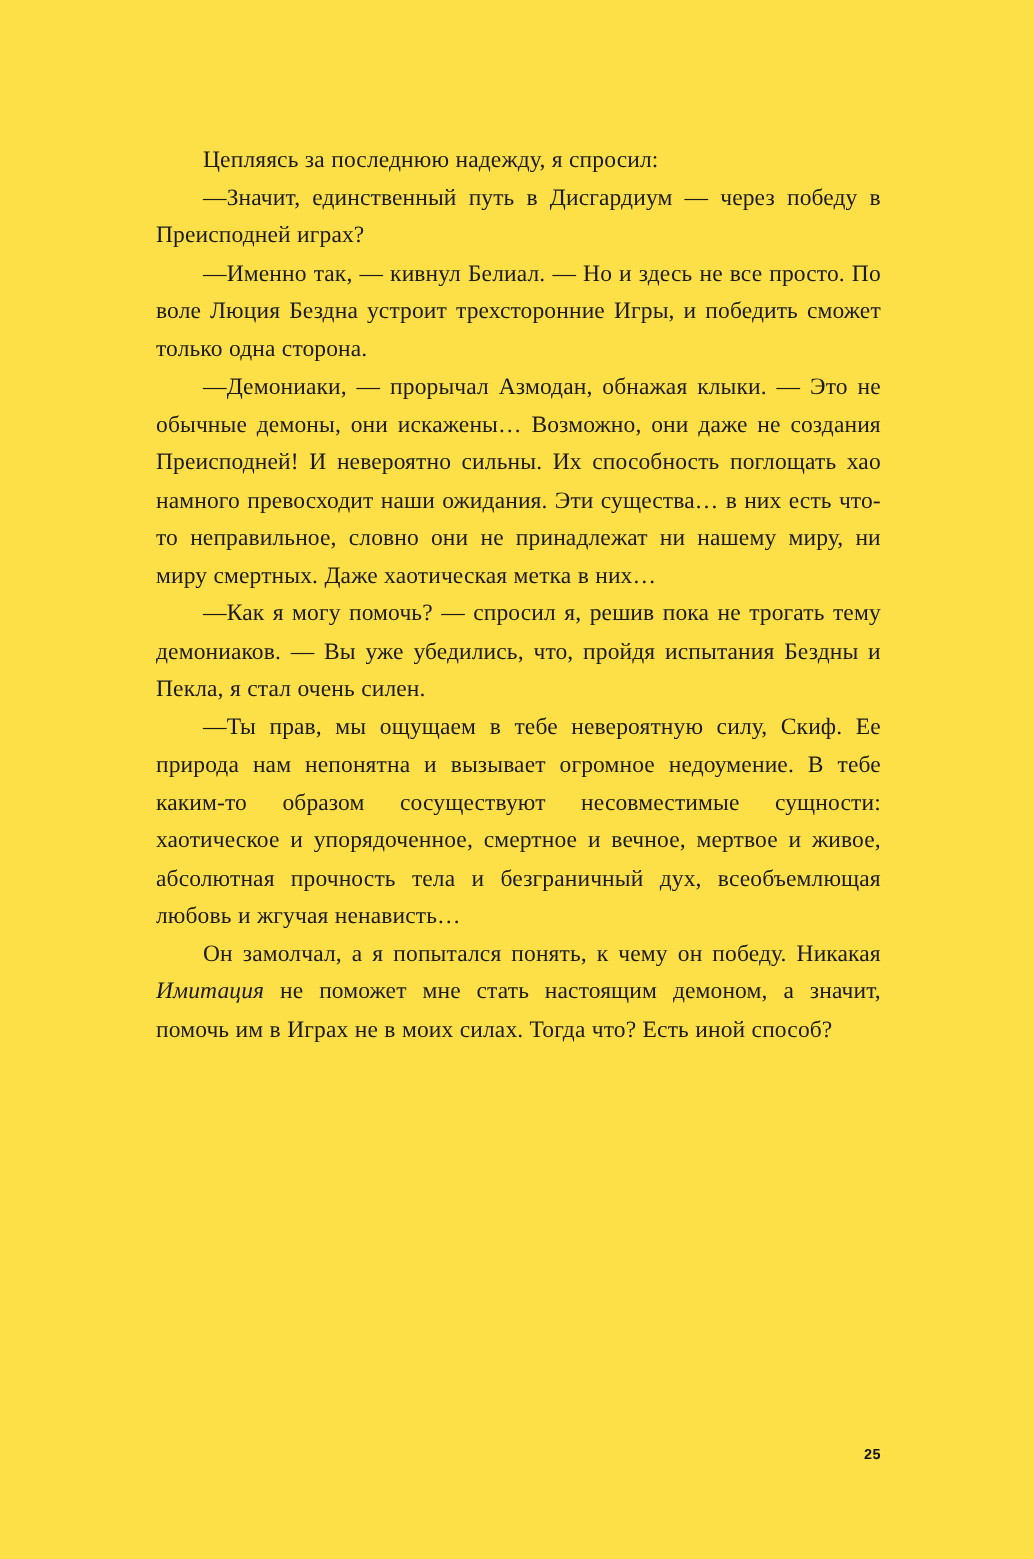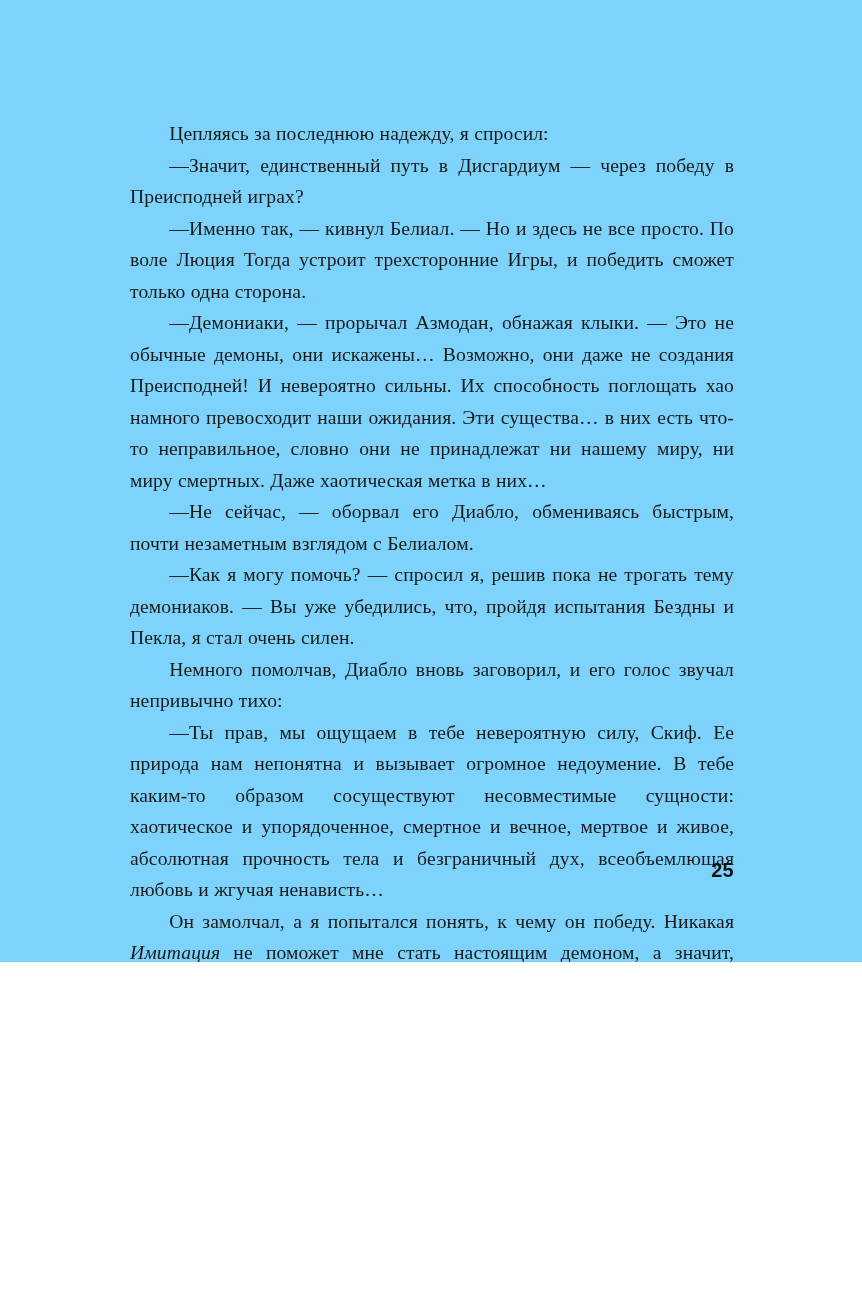--- a/index.html
+++ b/index.html
@@ -12,22 +12,22 @@
     height: 1299px;
     position: relative;
     font-family: "Liberation Serif", serif;
     color: #1a1a1a;
   }
   .page {
     position: absolute;
     left: 0;
     top: 0;
     width: 862px;
-    height: 962px;
-    background: #7dd3fc;
+    height: 1299px;
+    background: #fde047;
     overflow: hidden;
   }
   .text-column {
     position: absolute;
     left: 130px;
     top: 118px;
     width: 604px;
   }
   .para {
     margin: 0;
@@ -43,38 +43,36 @@
     text-indent: 2.0em;
   }
   .para em {
     font-style: italic;
   }
   .page-number {
     position: absolute;
     right: 128px;
     bottom: 80px;
     font-family: "Liberation Sans", sans-serif;
-    font-size: 20px;
+    font-size: 12px;
     font-weight: bold;
     color: #111111;
     letter-spacing: 0.3px;
   }
 </style>
 </head>
 <body>
 
 <div class="page">
 
   <div class="text-column">
     <p class="para">Цепляясь за последнюю надежду, я спросил:</p>
     <p class="para dialogue">—Значит, единственный путь в Дисгардиум — через победу в Преисподней играх?</p>
-    <p class="para dialogue">—Именно так, — кивнул Белиал. — Но и здесь не все просто. По воле Люция Тогда устроит трехсторонние Игры, и победить сможет только одна сторона.</p>
+    <p class="para dialogue">—Именно так, — кивнул Белиал. — Но и здесь не все просто. По воле Люция Бездна устроит трехсторонние Игры, и победить сможет только одна сторона.</p>
     <p class="para dialogue">—Демониаки, — прорычал Азмодан, обнажая клыки. — Это не обычные демоны, они искажены… Возможно, они даже не создания Преисподней! И невероятно сильны. Их способность поглощать хао намного превосходит наши ожидания. Эти существа… в них есть что-то неправильное, словно они не принадлежат ни нашему миру, ни миру смертных. Даже хаотическая метка в них…</p>
-    <p class="para dialogue">—Не сейчас, — оборвал его Диабло, обмениваясь быстрым, почти незаметным взглядом с Белиалом.</p>
     <p class="para dialogue">—Как я могу помочь? — спросил я, решив пока не трогать тему демониаков. — Вы уже убедились, что, пройдя испытания Бездны и Пекла, я стал очень силен.</p>
-    <p class="para">Немного помолчав, Диабло вновь заговорил, и его голос звучал непривычно тихо:</p>
     <p class="para dialogue">—Ты прав, мы ощущаем в тебе невероятную силу, Скиф. Ее природа нам непонятна и вызывает огромное недоумение. В тебе каким-то образом сосуществуют несовместимые сущности: хаотическое и упорядоченное, смертное и вечное, мертвое и живое, абсолютная прочность тела и безграничный дух, всеобъемлющая любовь и жгучая ненависть…</p>
     <p class="para"><span>Он замолчал, а я попытался понять, к чему он победу. Никакая </span><em>Имитация</em><span> не поможет мне стать настоящим демоном, а значит, помочь им в Играх не в моих силах. Тогда что? Есть иной способ?</span></p>
   </div>
 
   <div class="page-number">25</div>
 
 </div>
 
 </body></html>

